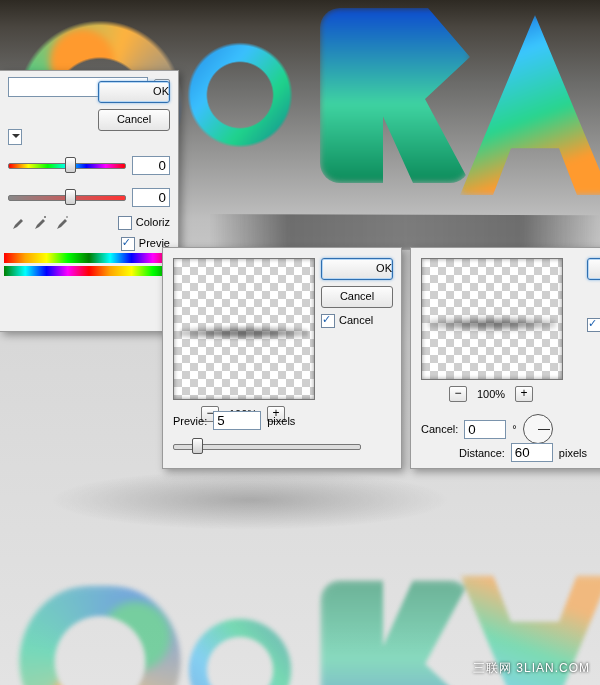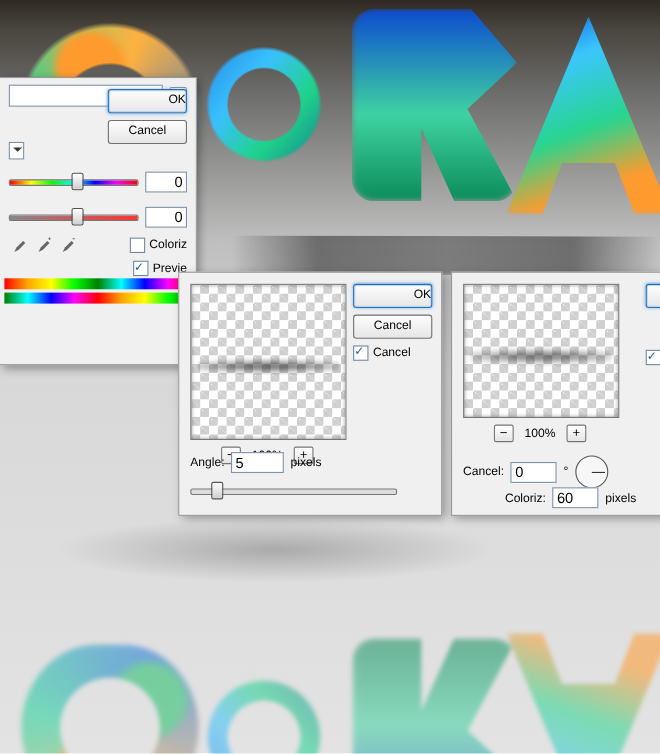--- a/index.html
+++ b/index.html
@@ -159,21 +159,21 @@
         <div class="smear"></div>
       </div>
       <div class="zoomctl">
         <div class="zbtn">−</div>
         <span>100%</span>
         <div class="zbtn">+</div>
       </div>
     </div>
     <div style="position:absolute;left:10px;bottom:10px;right:10px;">
       <div style="display:flex;align-items:center;gap:6px;">
-        <span>Angle:</span>
+        <span>Previe:</span>
         <input class="field" style="width: 40px;" value="5">
         <span>pixels</span>
       </div>
       <div class="slider" style="margin:4px 30px 0 0;">
         <div class="track" style="background:#ddd;"></div>
         <div class="knob" style="left:10%;"></div>
       </div>
     </div>
   </div>
 
@@ -197,19 +197,20 @@
     </div>
     <div style="position:absolute;left:10px;top:166px;display:flex;align-items:center;gap:6px;">
       <span>Cancel:</span>
       <input class="field" style="width: 34px;" value="0">
       <span>°</span>
       <span style="width:28px;height:28px;border:1px solid #555;border-radius:50%;display:inline-block;position:relative;background:#f7f7f7;">
         <span style="position:absolute;left:50%;top:50%;width:12px;height:1px;background:#333;transform-origin:left center;"></span>
       </span>
     </div>
     <div style="position:absolute;left:48px;bottom:6px;display:flex;align-items:center;gap:6px;">
-      <span>Coloriz:</span>
+      <span>Distance:</span>
       <input class="field" style="width: 34px;" value="60">
       <span>pixels</span>
     </div>
   </div>
 
+  <div class="watermark">三联网 3LIAN.COM</div>
 </div>
 
 </body></html>

